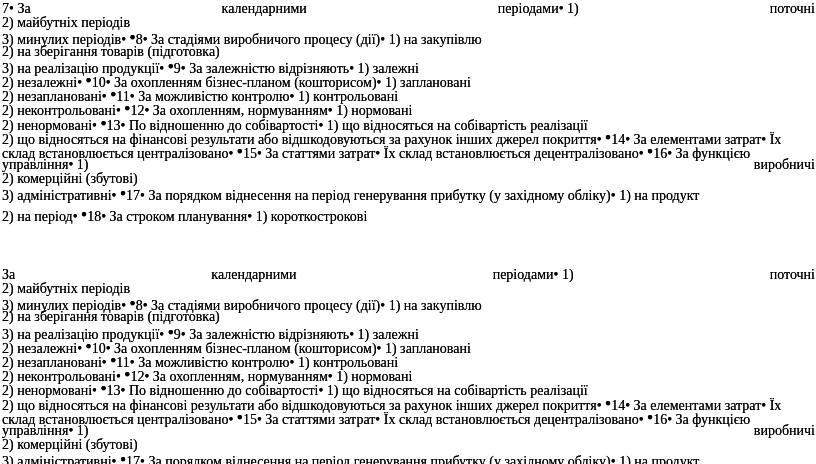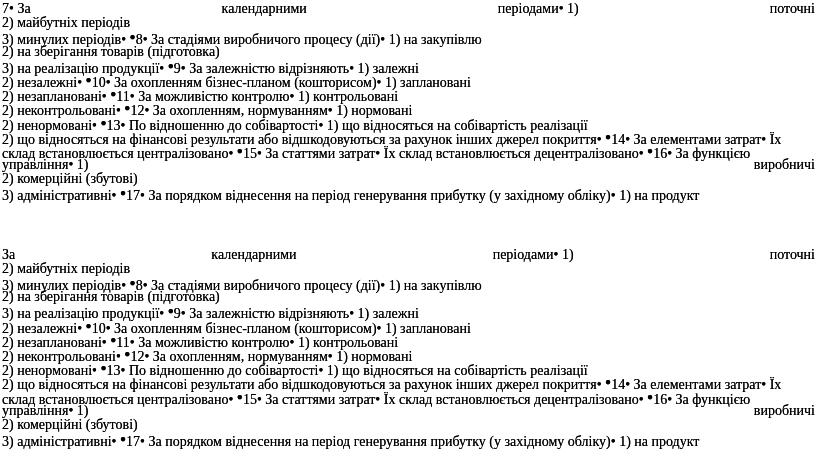--- a/index.html
+++ b/index.html
@@ -55,20 +55,21 @@
     <div class="line">2) неконтрольовані• <span class="supb">●</span>12• За охопленням, нормуванням• 1) нормовані</div>
     <div class="line">2) ненормовані• <span class="supb">●</span>13• По відношенню до собівартості• 1) що відносяться на собівартість реалізації</div>
     <div class="line">2) що відносяться на фінансові результати або відшкодовуються за рахунок інших джерел покриття• <span class="supb">●</span>14• За елементами затрат• Їх</div>
     <div class="line">склад встановлюється централізовано• <span class="supb">●</span>15• За статтями затрат• Їх склад встановлюється децентралізовано• <span class="supb">●</span>16• За функцією</div>
     <div class="line just">
       <span>управління• 1)</span>
       <span>виробничі</span>
     </div>
     <div class="line">2) комерційні (збутові)</div>
     <div class="line">3) адміністративні• <span class="supb">●</span>17• За порядком віднесення на період генерування прибутку (у західному обліку)• 1) на продукт</div>
+    <div class="line gap-top">2) на період• <span class="supb">●</span>18• За строком планування• 1) короткострокові</div>
   </div>
 
   <div class="block block2">
     <div class="line just">
       <span>За</span>
       <span>календарними</span>
       <span>періодами• 1)</span>
       <span>поточні</span>
     </div>
     <div class="line">2) майбутніх періодів</div>

